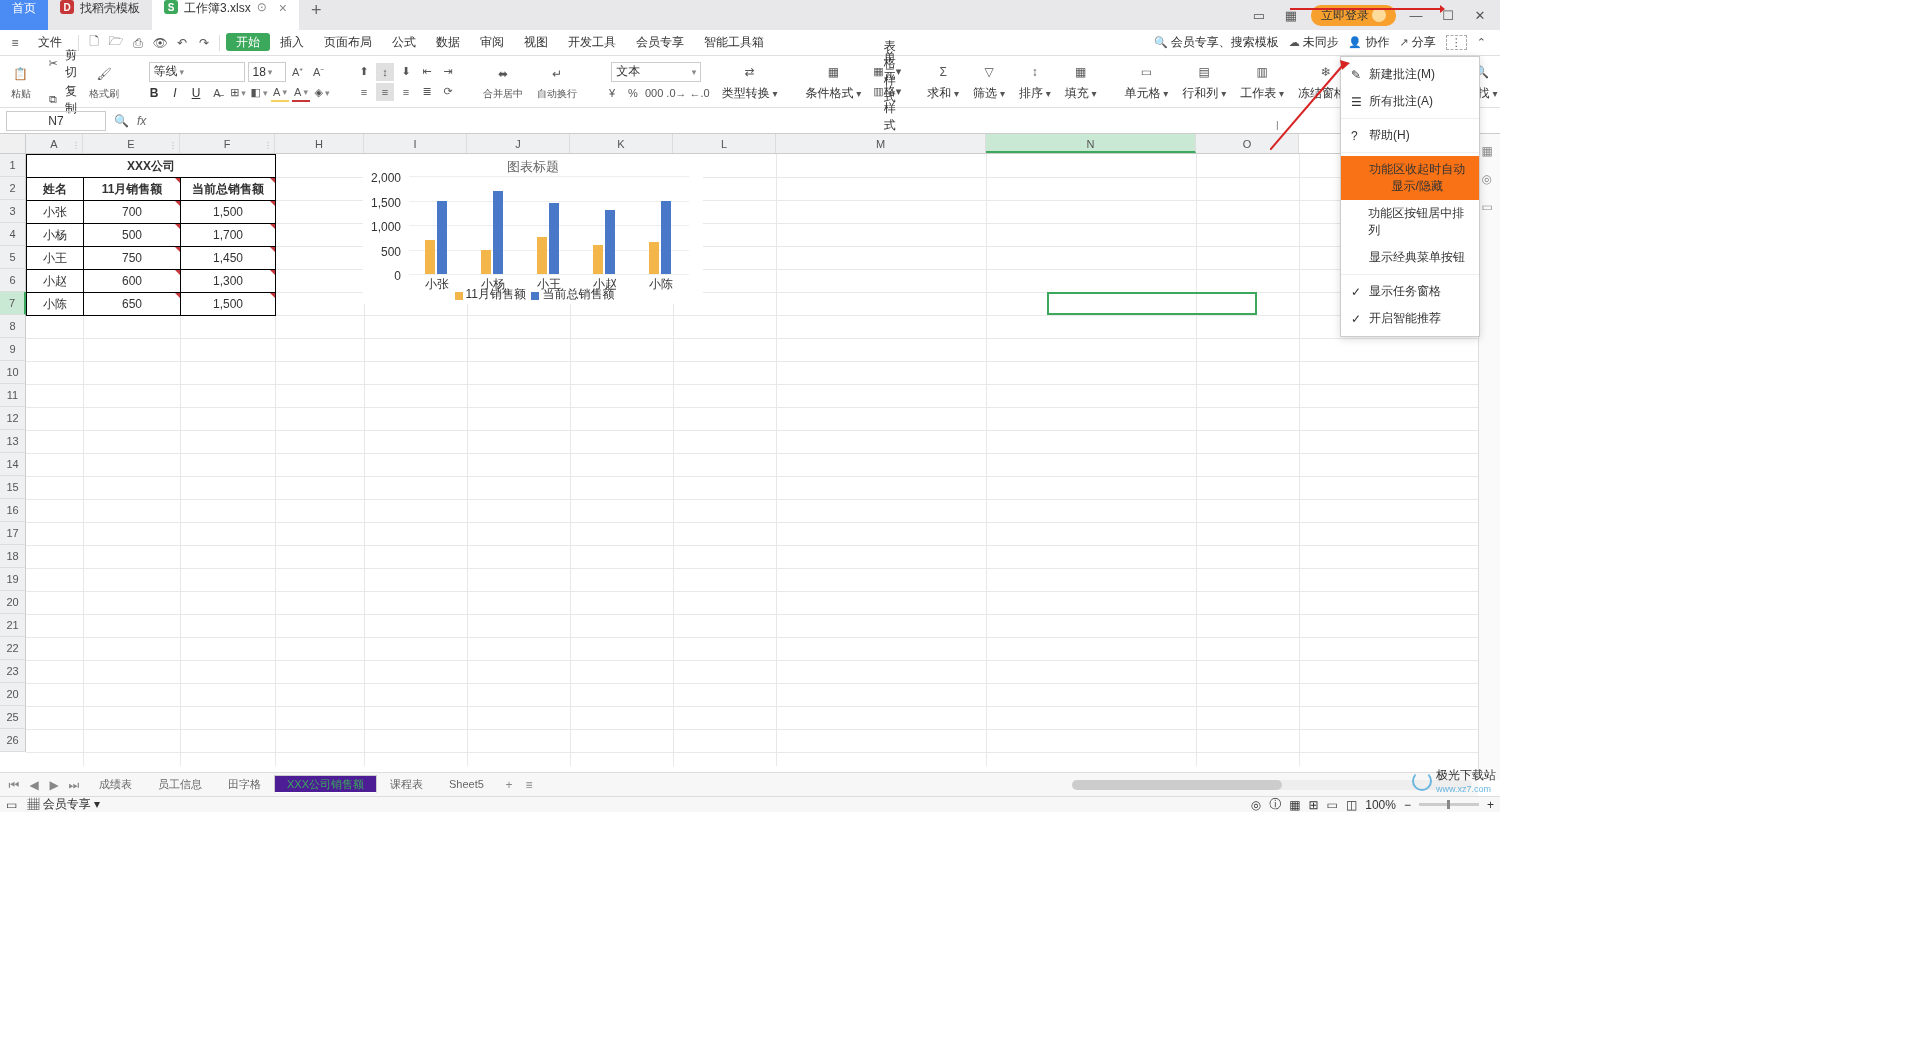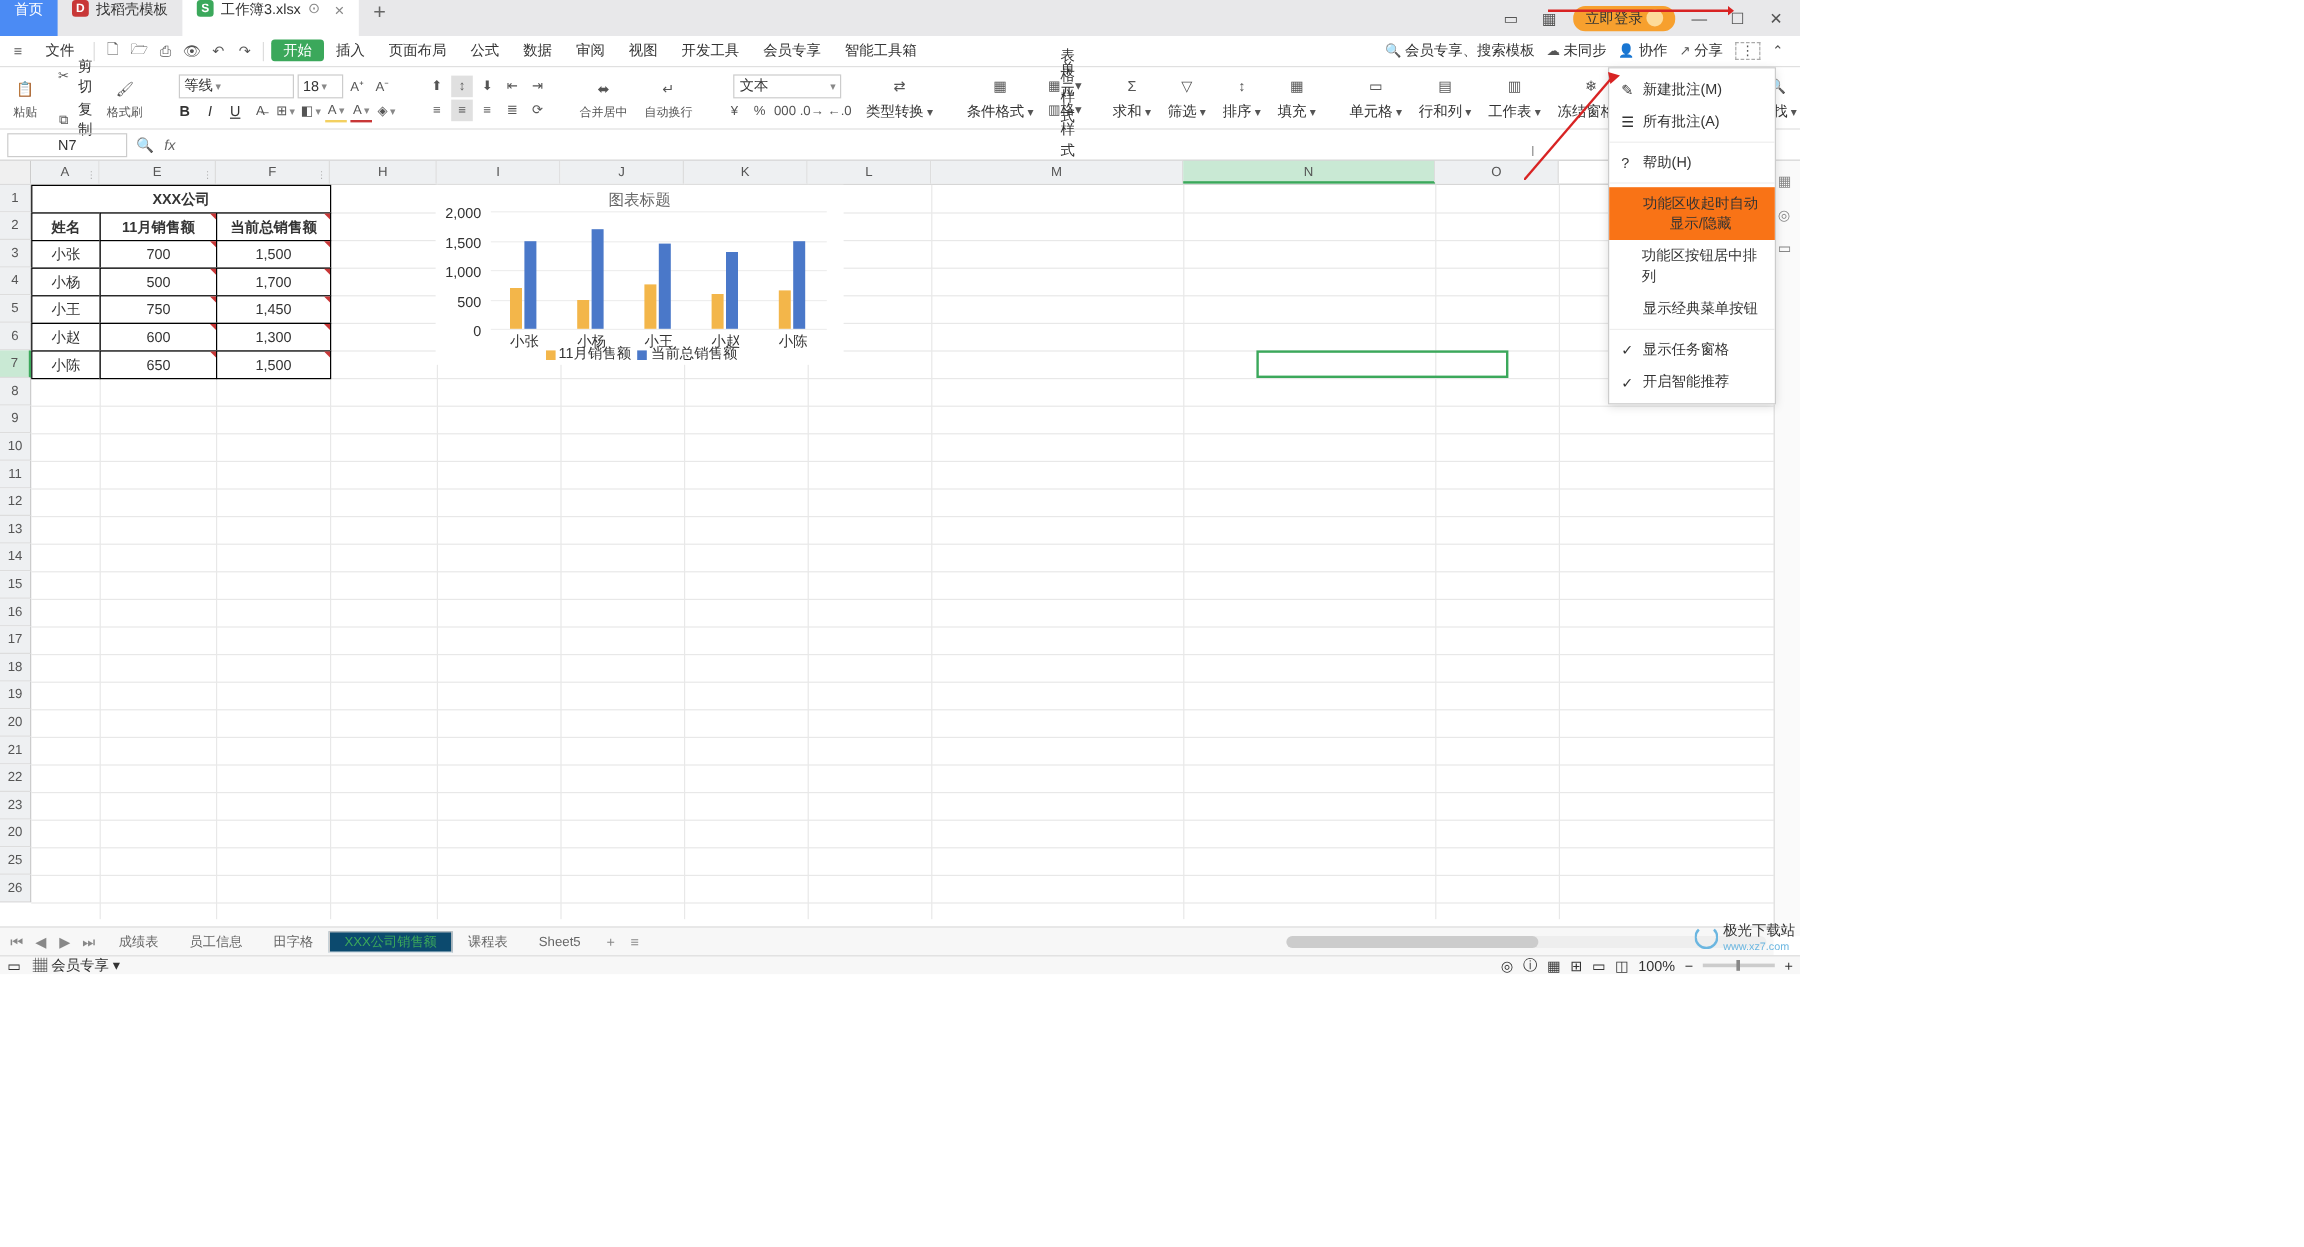--- a/index.html
+++ b/index.html
@@ -76,21 +76,21 @@
 .chart .bar{position:absolute;bottom:0;width:10px;}
 .chart .bar.y{background:#f3b64a;}
 .chart .bar.b{background:#4a78c9;}
 
 .sidepanel{position:absolute;right:0;top:134px;width:22px;bottom:32px;border-left:1px solid #ddd;background:#fafafa;display:flex;flex-direction:column;align-items:center;gap:12px;padding-top:10px;}
 .sidepanel .sp{width:16px;height:16px;color:#888;}
 
 .sheettabs{position:absolute;left:0;right:22px;bottom:16px;height:24px;border-top:1px solid #ddd;display:flex;align-items:center;padding:0 6px;gap:4px;background:#f7f7f7;}
 .navbtn{width:16px;color:#888;text-align:center;}
 .stab{padding:2px 12px;border:1px solid transparent;color:#666;font-size:11px;}
-.stab.active{background:#0c4a6e;border:1px solid #ccc;border-bottom:1px solid #fff;color:#3ba85b;}
+.stab.active{background:#4c1d95;border:1px solid #ccc;border-bottom:1px solid #fff;color:#3ba85b;}
 .hscroll{margin-left:auto;width:400px;height:10px;background:#eee;border-radius:5px;position:relative;}
 .hscroll .thumb{position:absolute;left:0;width:210px;height:10px;background:#ccc;border-radius:5px;}
 
 .statusbar{position:absolute;left:0;right:0;bottom:0;height:16px;border-top:1px solid #ddd;display:flex;align-items:center;padding:0 6px;gap:10px;font-size:10px;color:#666;background:#f7f7f7;}
 .statusbar .right{margin-left:auto;display:flex;gap:8px;align-items:center;}
 
 .dropdown{position:absolute;right:20px;top:56px;width:140px;background:#fff;border:1px solid #ccc;box-shadow:0 2px 8px rgba(0,0,0,0.15);z-index:50;padding:4px 0;}
 .dropdown .item{padding:5px 10px;font-size:11px;color:#333;display:flex;align-items:center;gap:6px;}
 .dropdown .item:hover,.dropdown .item.hl{background:#f97316;text-align:center;}
 .dropdown .dsep{height:1px;background:#eee;margin:3px 0;}

